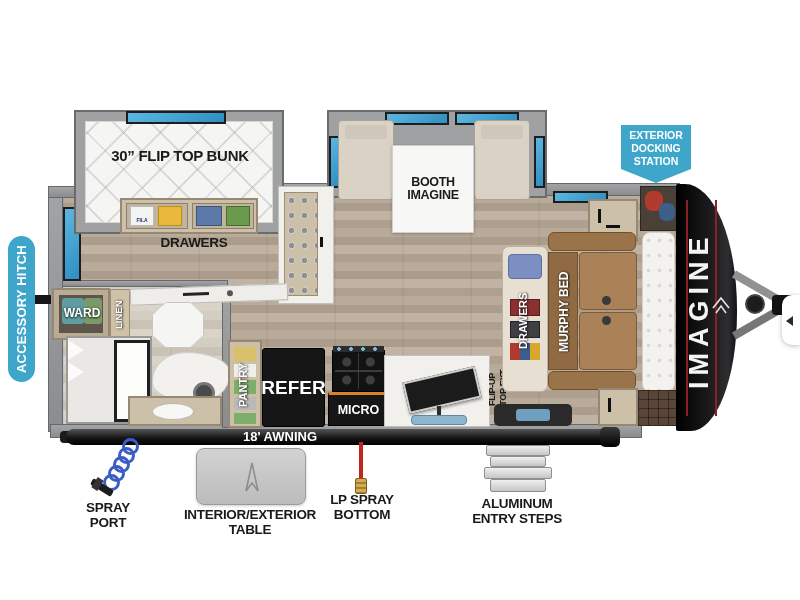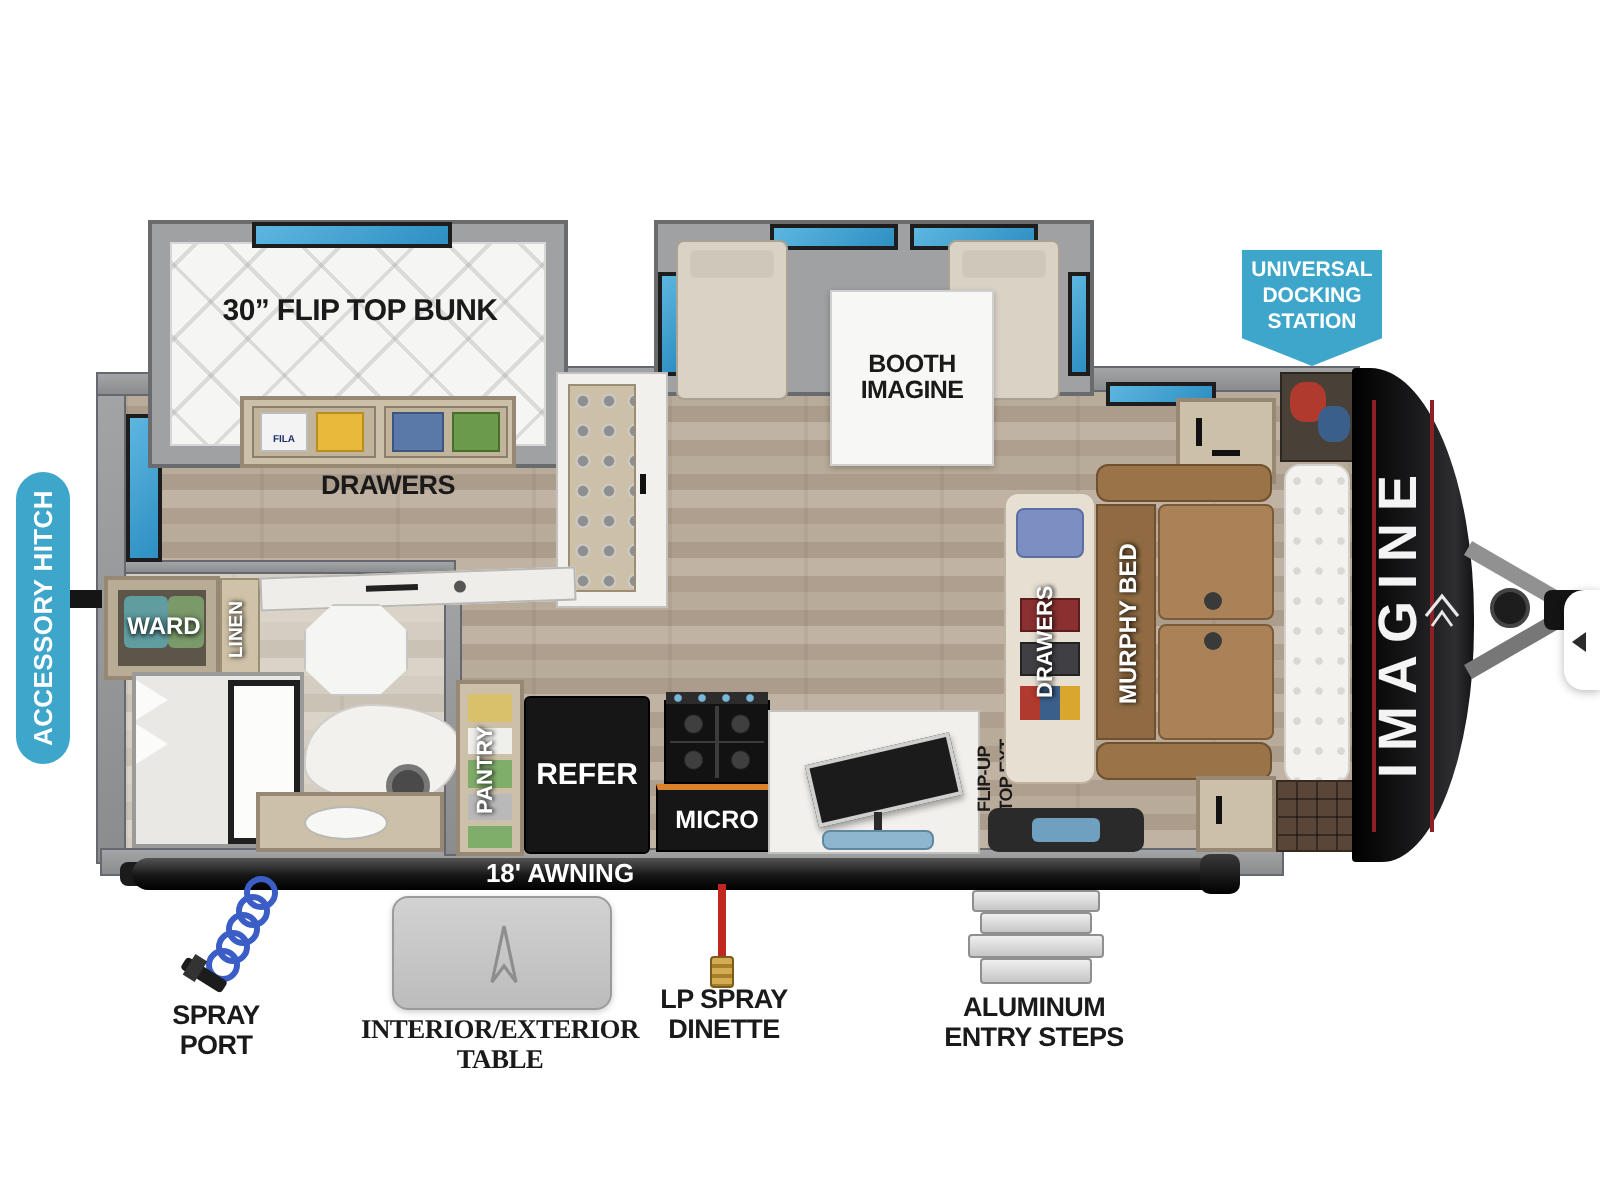--- a/index.html
+++ b/index.html
@@ -132,21 +132,21 @@
   <div class="abs window" style="left:385px; top:112px; width:64px; height:13px;"></div>
   <div class="abs window" style="left:455px; top:112px; width:64px; height:13px;"></div>
   <div class="abs window" style="left:329px; top:136px; width:11px; height:52px;"></div>
   <div class="abs window" style="left:534px; top:136px; width:11px; height:52px;"></div>
   <div class="abs" style="left:338px; top:120px; width:56px; height:80px; background:#d9d2c5; border:1.5px solid #aaa293; border-radius:4px;">
     <div style="position:absolute; left:6px; top:4px; right:6px; height:14px; background:#cfc8ba; border-radius:3px;"></div>
   </div>
   <div class="abs" style="left:474px; top:120px; width:56px; height:80px; background:#d9d2c5; border:1.5px solid #aaa293; border-radius:4px;">
     <div style="position:absolute; left:6px; top:4px; right:6px; height:14px; background:#cfc8ba; border-radius:3px;"></div>
   </div>
-  <div class="abs" style="left:392px; top:145px; width:82px; height:88px; background:#f7f7f5; border:1px solid #cfcfcd; box-shadow:0 1px 3px rgba(0,0,0,.25); display:flex; align-items:center; justify-content:center;margin-left:23px;">
+  <div class="abs" style="left:392px; top:145px; width:82px; height:88px; background:#f7f7f5; border:1px solid #cfcfcd; box-shadow:0 1px 3px rgba(0,0,0,.25); display:flex; align-items:center; justify-content:center;">
     <div class="lbl" style="font-size:12.5px;">
       <div>BOOTH</div>
       <div>IMAGINE</div>
     </div>
   </div>
 
   <div class="abs whitebox" style="left:278px; top:186px; width:56px; height:118px;">
     <div class="jars" style="position:absolute; left:5px; top:5px; width:34px; height:104px; background-color:#cdc0a8; border:1.5px solid #9c8d75;"></div>
     <div style="position:absolute; right:10px; top:50px; width:3px; height:10px; background:#111;"></div>
   </div>
@@ -182,21 +182,21 @@
   </div>
 
   <div class="abs" style="left:228px; top:340px; width:34px; height:88px; background:#cdc0a8; border:2px solid #968872;">
     <div style="position:absolute; left:4px; top:5px; width:22px; height:14px; background:#d9c06a;"></div>
     <div style="position:absolute; left:4px; top:22px; width:22px; height:13px; background:#efefec;"></div>
     <div style="position:absolute; left:4px; top:38px; width:22px; height:14px; background:#7fae6a;"></div>
     <div style="position:absolute; left:4px; top:55px; width:22px; height:13px; background:#b9b9b9;"></div>
     <div style="position:absolute; left:4px; top:71px; width:22px; height:11px; background:#7fae6a;"></div>
     <div class="wlbl vert" style="position:absolute; left:8px; top:7px; height:72px; font-size:11px;">PANTRY</div>
   </div>
-  <div class="abs blackbox" style="left:262px; top:348px; width:63px; height:79px; font-size:15px; border-radius:3px;">REFER</div>
+  <div class="abs blackbox" style="left:262px; top:348px; width:63px; height:79px; font-size:19px; border-radius:3px;">REFER</div>
 
   <div class="abs" style="left:332px; top:350px; width:53px; height:42px; background:#121212; border:1.5px solid #000;">
     <div style="position:absolute; left:0; top:-5px; width:100%; height:6px; background:#2c2c2c;
          background-image:radial-gradient(circle,#79b8da 1.6px, transparent 2.2px); background-size:12px 6px;"></div>
     <div style="position:absolute; inset:2px;
          background-image:linear-gradient(90deg, transparent 0 48%, #3c3c3c 48% 52%, transparent 52%),
                           linear-gradient(180deg, transparent 0 48%, #3c3c3c 48% 52%, transparent 52%),
                           radial-gradient(circle at 25% 25%, #3f3f3f 4px, transparent 5px),
                           radial-gradient(circle at 75% 25%, #3f3f3f 4px, transparent 5px),
                           radial-gradient(circle at 25% 75%, #3f3f3f 4px, transparent 5px),
@@ -269,21 +269,21 @@
     <line x1="6" y1="78" x2="58" y2="48" stroke="#777777" stroke-width="8"></line>
     <rect x="44" y="37" width="28" height="20" rx="4" fill="#141414"></rect>
     <circle cx="27" cy="46" r="9" fill="#1d1d1d" stroke="#444" stroke-width="2"></circle>
   </svg>
   <button class="abs" id="carousel-btn">
     <span class="tri"></span>
   </button>
 
   <div class="abs badge vert" id="accessory-hitch">ACCESSORY HITCH</div>
   <div class="abs badge" id="docking-badge">
-    <div>UNIVERSAL</div>
+    <div>EXTERIOR</div>
     <div>DOCKING</div>
     <div>STATION</div>
   </div>
 
   <div class="abs" id="awning-cap-l"></div>
   <div class="abs" id="awning-bar"></div>
   <div class="abs" id="awning-cap"></div>
   <div class="abs wlbl" style="left:232px; top:430px; width:96px; font-size:13px; text-shadow:none;">18' AWNING</div>
 
   <div class="abs" style="left:96px; top:438px; width:48px; height:56px;">
@@ -298,27 +298,27 @@
   <div class="abs caption" style="left:70px; top:500px; width:76px;">
     <div>SPRAY</div>
     <div>PORT</div>
   </div>
 
   <div class="abs" style="left:196px; top:448px; width:110px; height:57px; background:linear-gradient(180deg,#d2d2d2,#bcbcbc); border:1px solid #9b9b9b; border-radius:8px; box-shadow:0 1px 3px rgba(0,0,0,.2);">
     <svg style="position:absolute; left:43px; top:10px;" width="24" height="36" viewBox="0 0 24 36">
       <path d="M12 4 L6 32 L12 24 L18 32 Z" fill="none" stroke="#8e8e8e" stroke-width="1.6"></path>
     </svg>
   </div>
-  <div class="abs caption" style="left:166px; top:507px; width:168px;font-family:Liberation Serif, serif;">INTERIOR/EXTERIOR TABLE</div>
+  <div class="abs caption" style="left:166px; top:507px; width:168px;">INTERIOR/EXTERIOR TABLE</div>
 
   <div class="abs" style="left:359px; top:442px; width:4px; height:38px; background:#c0281f;"></div>
   <div class="abs" style="left:355px; top:478px; width:12px; height:16px; background:repeating-linear-gradient(180deg,#d2ab52 0 3px,#a87e2c 3px 5px); border:1px solid #7c5c1c; border-radius:2px;"></div>
   <div class="abs caption" style="left:318px; top:492px; width:88px;">
     <div>LP SPRAY</div>
-    <div>DINETTE</div>
+    <div>BOTTOM</div>
   </div>
 
   <div class="abs" style="left:484px; top:445px; width:70px; height:50px;">
     <div class="step" style="position:absolute; left:2px; top:0; width:64px; height:11px;"></div>
     <div class="step" style="position:absolute; left:6px; top:11px; width:56px; height:11px;"></div>
     <div class="step" style="position:absolute; left:0; top:22px; width:68px; height:12px;"></div>
     <div class="step" style="position:absolute; left:6px; top:34px; width:56px; height:13px;"></div>
   </div>
   <div class="abs caption" style="left:458px; top:496px; width:118px;">
     <div>ALUMINUM</div>

